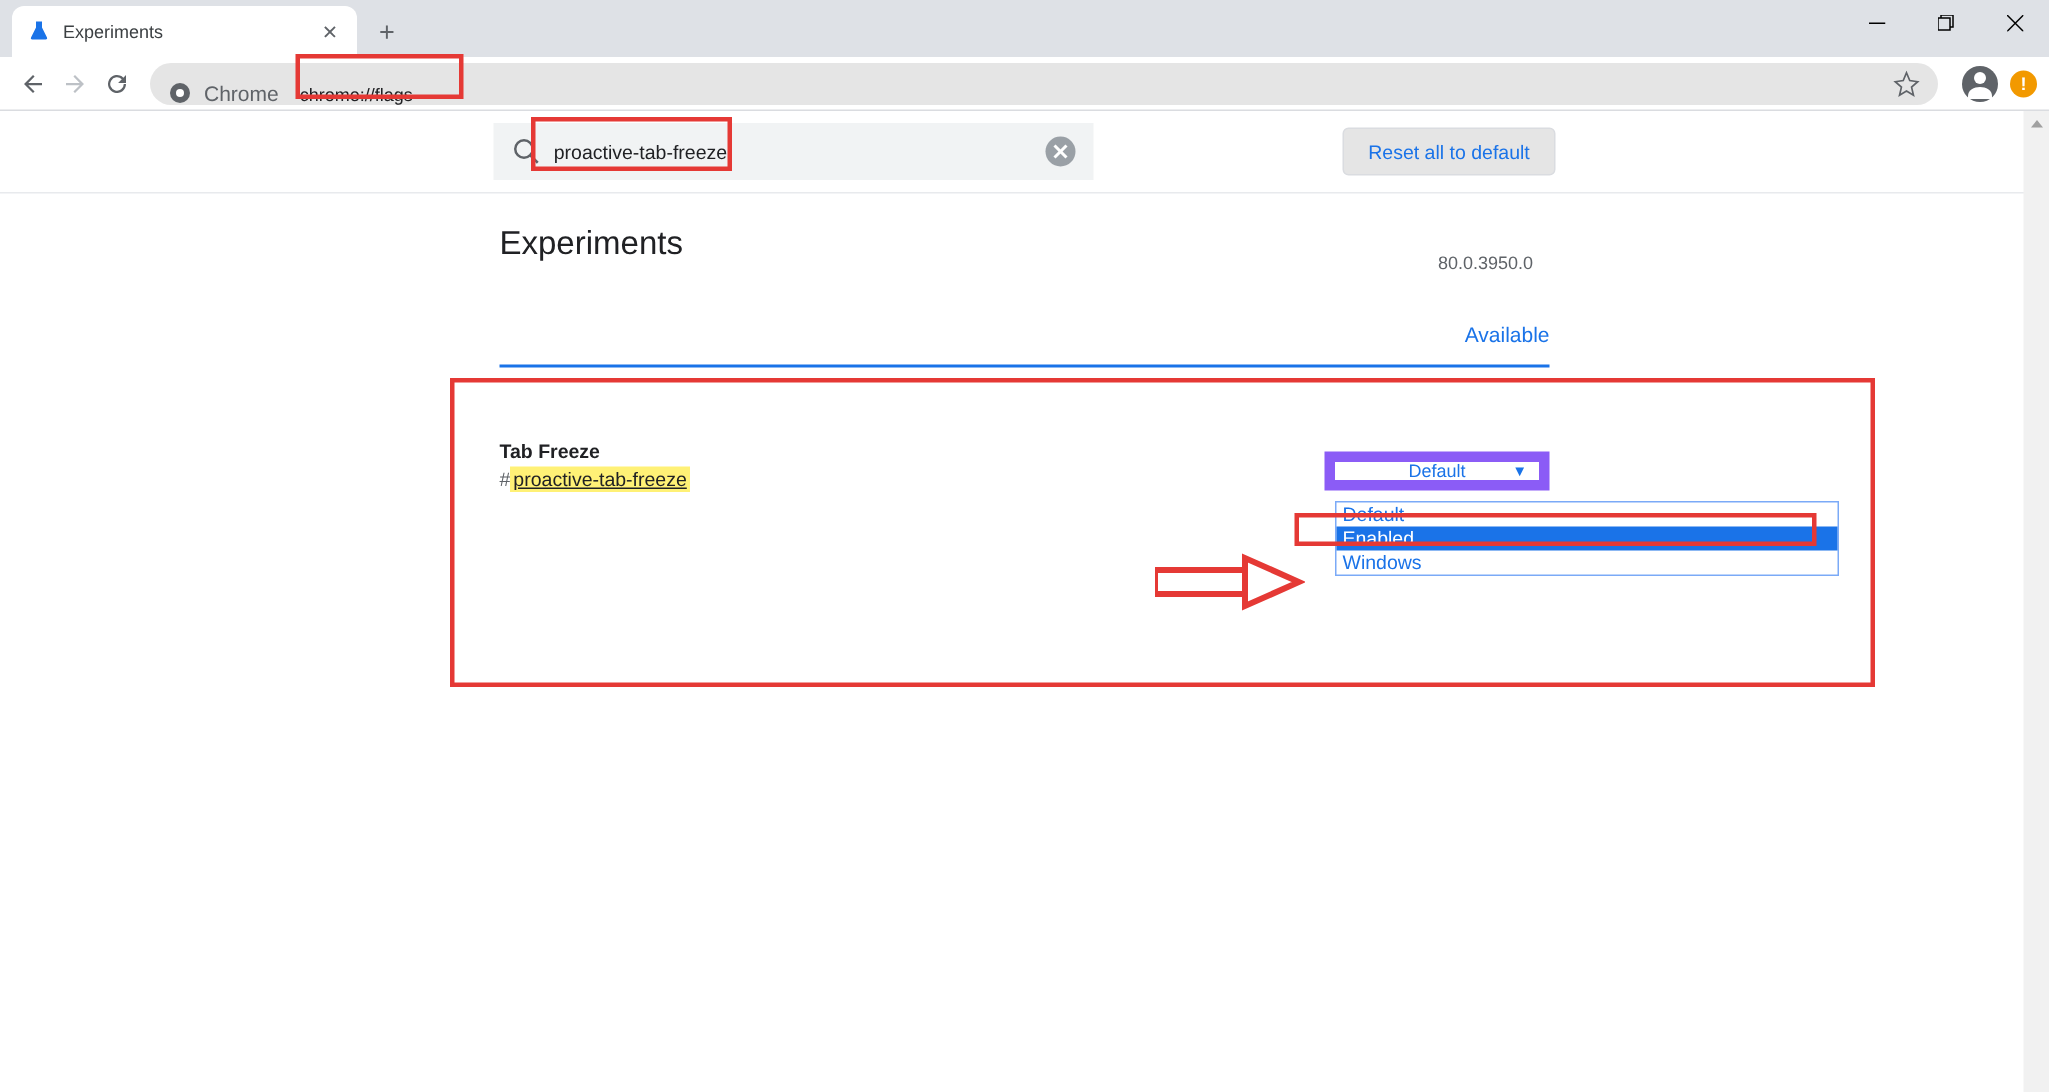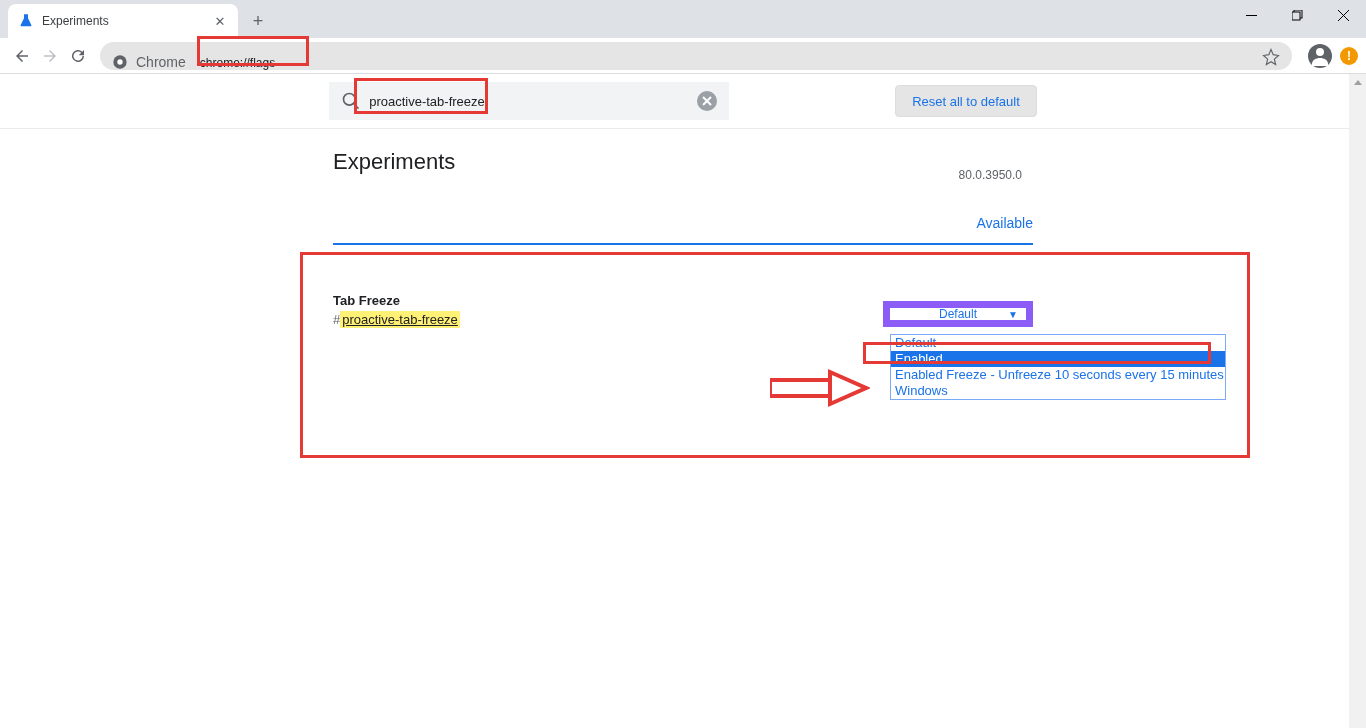--- a/index.html
+++ b/index.html
@@ -185,21 +185,20 @@
           <span class="hash">#</span><span class="tag">proactive-tab-freeze</span>
         </div>
       </div>
       <div class="flag-control">
         <div class="select-box">
           <span>Default</span>
           <span class="select-arrow">▼</span>
           <div class="dropdown">
             <div class="dropdown-item">Default</div>
             <div class="dropdown-item selected">Enabled</div>
-            <div class="dropdown-item">Enabled Freeze - Unfreeze 10 seconds every 15 minutes</div>
             <div class="dropdown-item">Windows</div>
           </div>
         </div>
       </div>
     </div>
   </div>
 </div>
 
 <div class="red-box" style="left:197px; top:36px; width:112px; height:30px;"></div>
 <div class="red-box" style="left:354px; top:78px; width:134px; height:36px;"></div>

